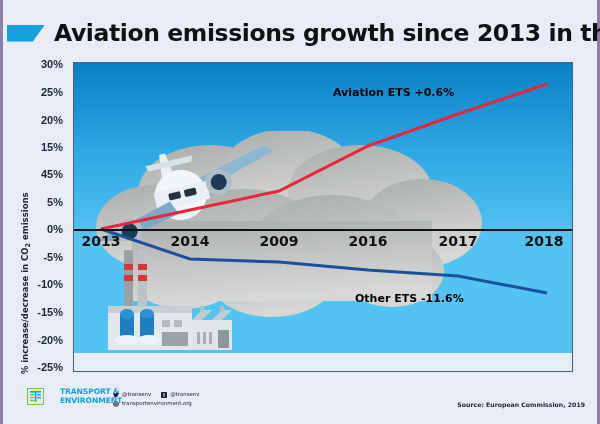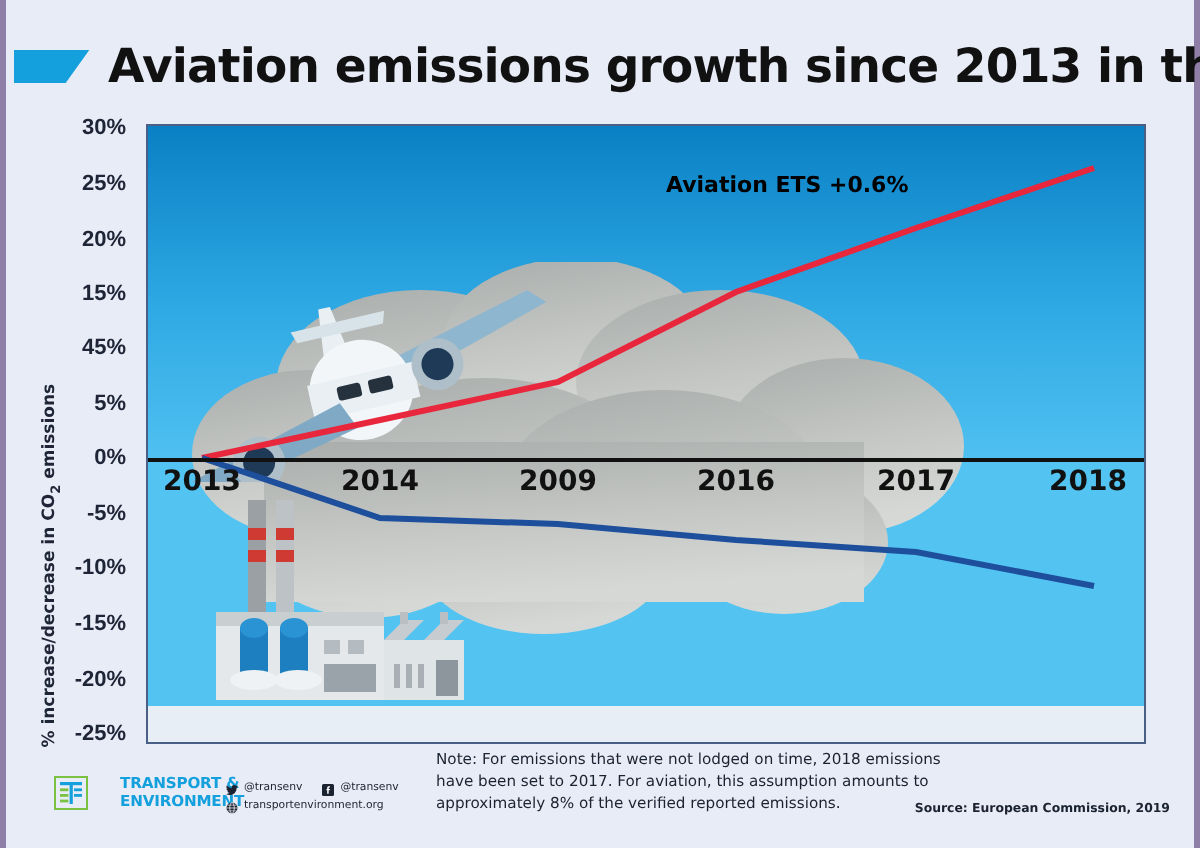--- a/index.html
+++ b/index.html
@@ -248,22 +248,22 @@
 
     <div class="xlab" style="left:27px;top:170px">2013</div>
     <div class="xlab" style="left:116px;top:170px">2014</div>
     <div class="xlab" style="left:205px;top:170px">2009</div>
     <div class="xlab" style="left:294px;top:170px">2016</div>
     <div class="xlab" style="left:384px;top:170px">2017</div>
     <div class="xlab" style="left:470px;top:170px">2018</div>
   </div>
 
   <div class="serieslab lab-av">Aviation ETS +0.6%</div>
-
-  <div class="note">Note:  For emissions that were not lodged on time, 2018 emissions have been set to 2017.  For aviation, this assumption amounts to approximately 8% of the verified reported emissions.</div>
+  <div class="serieslab lab-ot">Other ETS -11.6%</div>
+
   <div class="source">Source: European Commission, 2019</div>
 
   <div class="logo">
     <div class="logo-mark">
       <svg width="17" height="17" viewBox="0 0 17 17">
         <rect x="0.5" y="0.5" width="16" height="16" fill="none" stroke="#7cc242" stroke-width="1"></rect>
         <rect x="3" y="3" width="11" height="1.6" fill="#13a0dc"></rect>
         <rect x="7.8" y="3" width="1.6" height="11" fill="#13a0dc"></rect>
         <rect x="3" y="6.2" width="4.2" height="1.4" fill="#7cc242"></rect>
         <rect x="3" y="9" width="4.2" height="1.4" fill="#7cc242"></rect>

